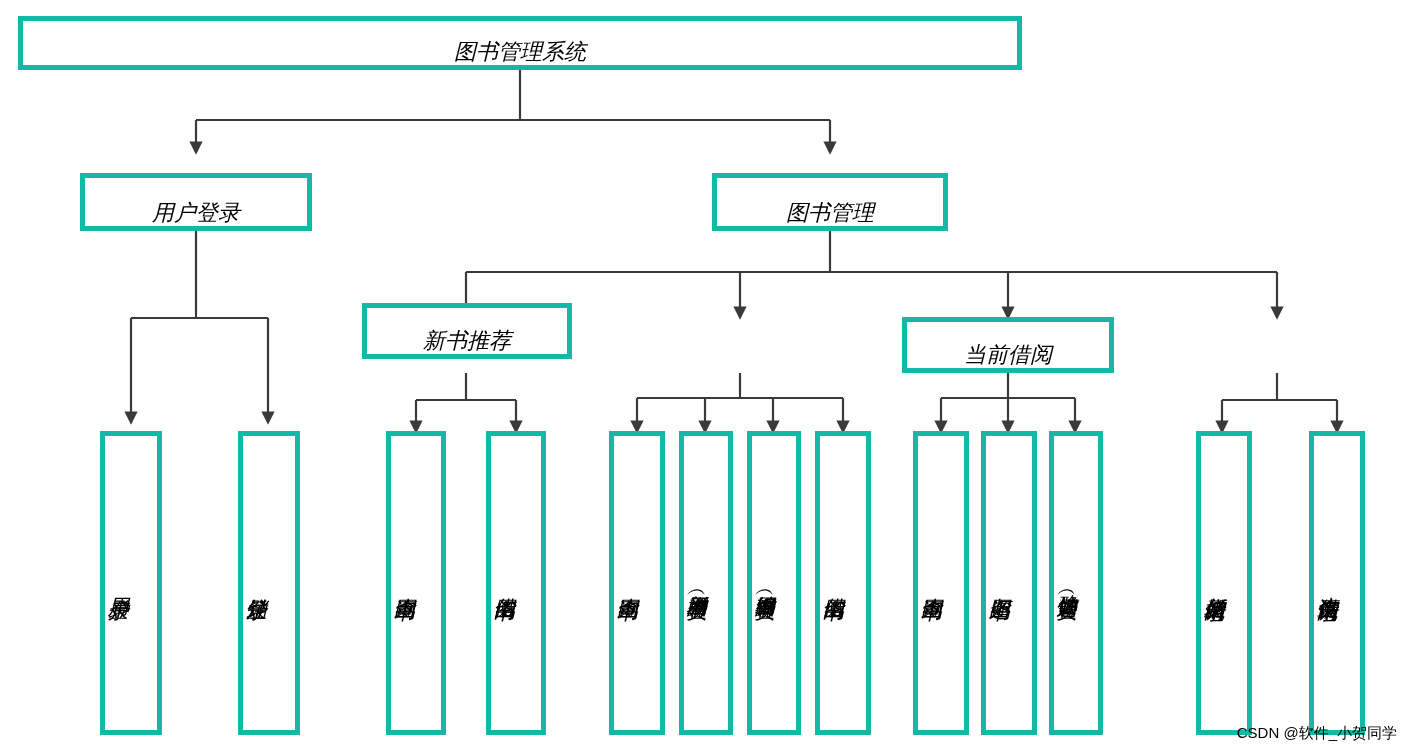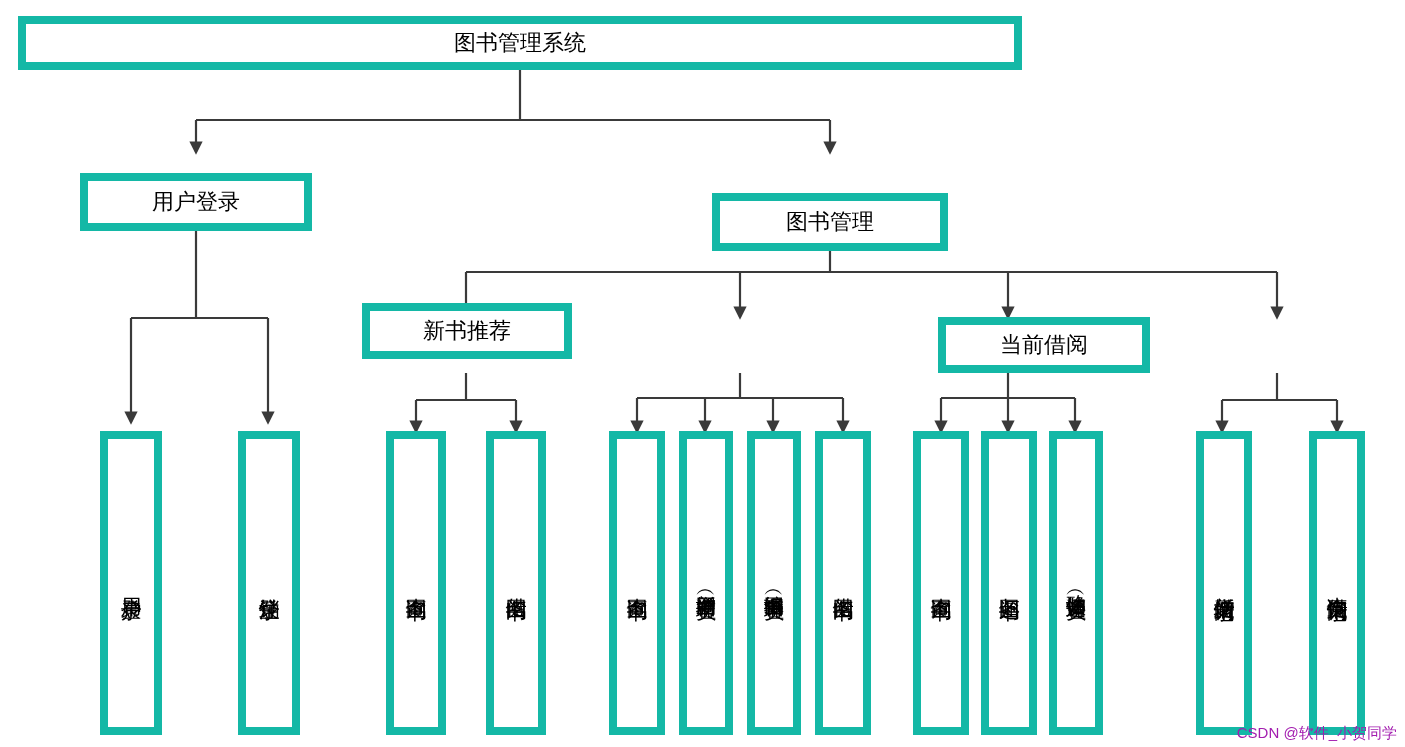--- a/index.html
+++ b/index.html
@@ -20,46 +20,47 @@
   #svg-layer {
     position: absolute;
     left: 0;
     top: 0;
     width: 1405px;
     height: 747px;
   }
   .node {
     position: absolute;
     box-sizing: border-box;
-    border: 8px solid #14b8a6;
+    border: 5px solid #14b8a6;
     background: #ffffff;
     display: flex;
-    align-items: center;
+    align-items: flex-end;
     justify-content: center;
     color: #000000;
     font-size: 22px;
     line-height: 1.25;
     text-align: center;
+    font-style: italic;
   }
   .node.vertical {
     writing-mode: vertical-rl;
     text-orientation: upright;
     letter-spacing: 1px;
     font-size: 21px;
     padding: 6px 0;
   }
   .node.vertical.narrow {
     font-size: 20px;
   }
   .watermark {
     position: absolute;
     right: 8px;
     bottom: 4px;
     font-size: 15px;
-    color: #a21caf;
+    color: #000000;
     white-space: nowrap;
   }
 </style>
 </head>
 <body>
 
 <div id="canvas">
 
   <svg id="svg-layer" viewBox="0 0 1405 747">
     <defs>
@@ -111,28 +112,28 @@
     </g>
   </svg>
 
   <div class="node" style="left:18px; top:16px; width:1004px; height:54px;">
     <span>图书管理系统</span>
   </div>
 
   <div class="node" style="left:80px; top:173px; width:232px; height:58px;">
     <span>用户登录</span>
   </div>
-  <div class="node" style="left:712px; top:173px; width:236px; height:58px;margin-top:20px;">
+  <div class="node" style="left:712px; top:173px; width:236px; height:58px;">
     <span>图书管理</span>
   </div>
 
   <div class="node" style="left:362px; top:303px; width:210px; height:56px;">
     <span>新书推荐</span>
   </div>
-  <div class="node" style="left:902px; top:317px; width:212px; height:56px;margin-left:36px;">
+  <div class="node" style="left:902px; top:317px; width:212px; height:56px;">
     <span>当前借阅</span>
   </div>
 
   <div class="node vertical" style="left:100px; top:431px; width:62px; height:304px;">
     <span>用户登录</span>
   </div>
   <div class="node vertical" style="left:238px; top:431px; width:62px; height:304px;">
     <span>注销登录</span>
   </div>
 

